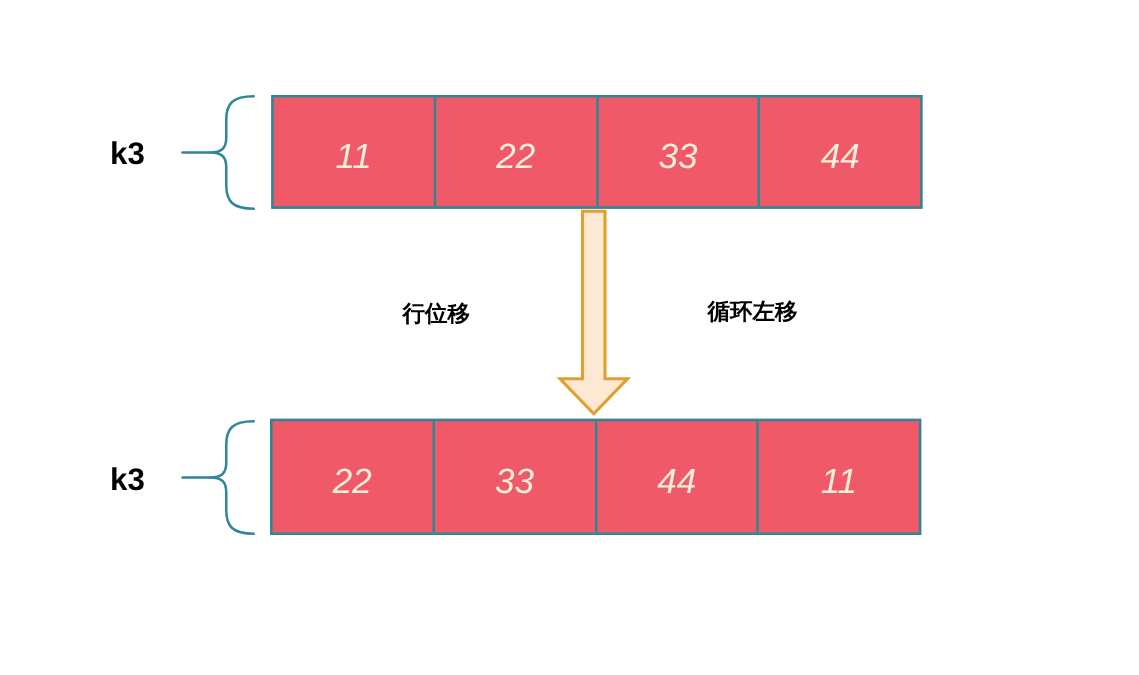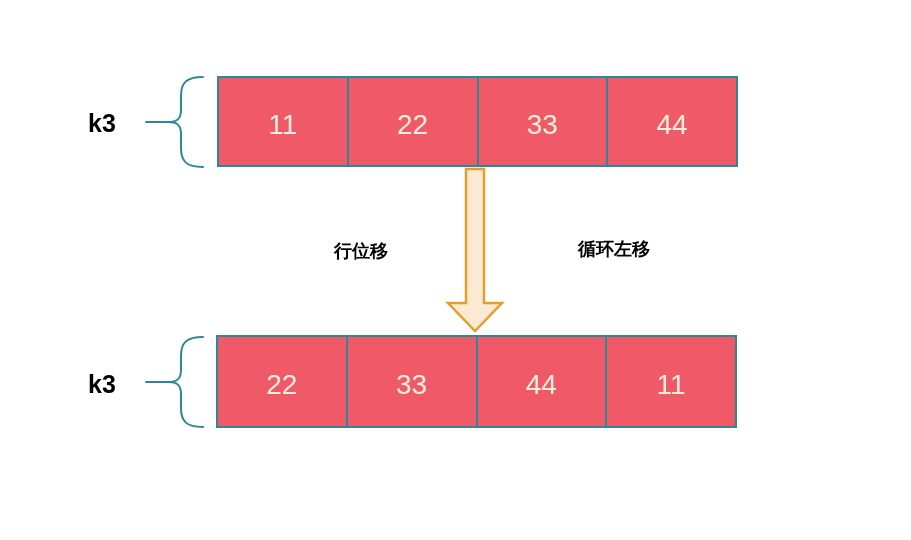--- a/index.html
+++ b/index.html
@@ -19,39 +19,40 @@
     background:var(--canvas-bg); overflow:hidden;
   }
   .overlay {
     position:absolute; left:0; top:0; width:911px; height:540px;
     pointer-events:none;
   }
   .row {
     position:absolute; display:flex;
     border:2px solid var(--cell-border);
     background:var(--cell-fill);
+    font-style:italic;
   }
   .row-top    { left:217px; top:76px;  width:521px; height:91px; }
   .row-bottom { left:216px; top:335px; width:521px; height:93px; }
   .cell {
     flex:1 1 0; display:flex; align-items:center; justify-content:center;
     color:var(--cell-text); font-size:28px; line-height:1;
     border-right:2px solid var(--cell-border);
     padding-top:6px;
   }
   .cell:last-child { border-right:none; }
   .row-label {
     position:absolute; font-weight:bold; font-size:25px;
     color:var(--label-text); line-height:1; letter-spacing:0;
   }
   .row-label-top    { left:88px; top:111px; }
   .row-label-bottom { left:88px; top:372px; }
   .anno {
     position:absolute; font-weight:bold; font-size:18px;
-    color:var(--label-text); line-height:1;margin-left:12px;
+    color:var(--label-text); line-height:1;
   }
   .anno-left  { left:322px; top:242px; }
   .anno-right { left:566px; top:240px;text-align:center; }
   .brace-path {
     fill:none; stroke:var(--brace-stroke); stroke-width:2;
     stroke-linecap:round; stroke-linejoin:round;
   }
   .arrow-shape {
     fill:var(--arrow-fill); stroke:var(--arrow-stroke);
     stroke-width:2.5; stroke-linejoin:miter;

